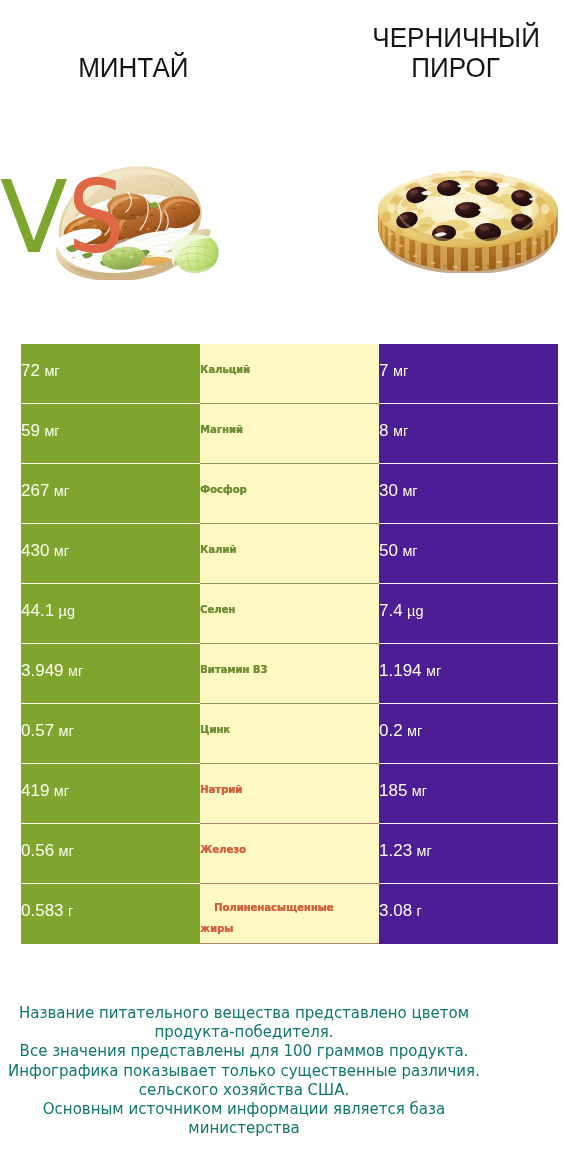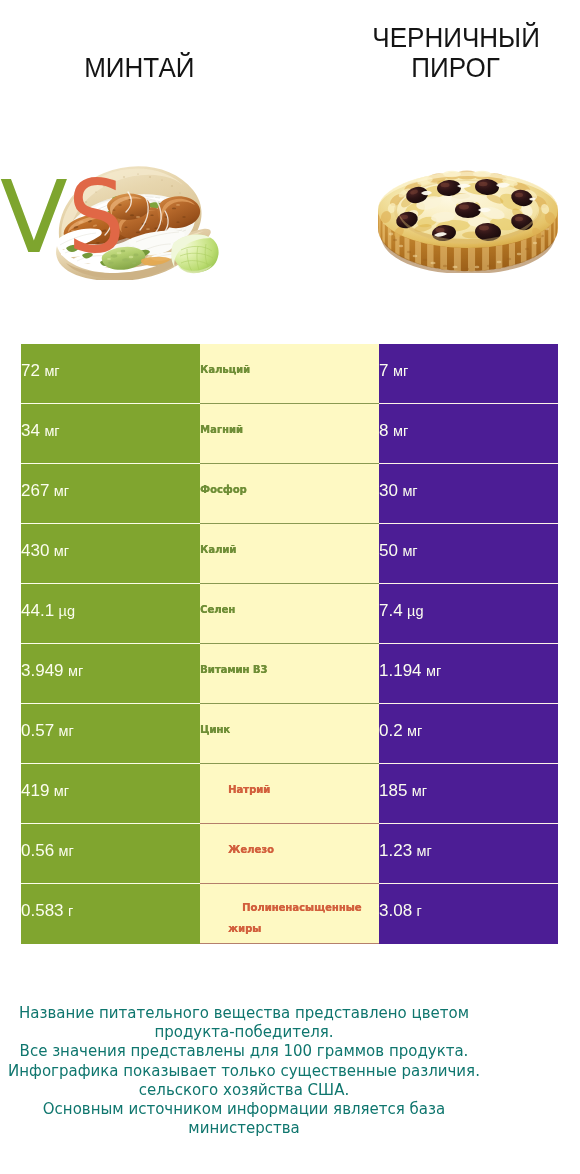--- a/index.html
+++ b/index.html
@@ -1,21 +1,21 @@
 <!DOCTYPE html>
 <html><head>
 <meta charset="utf-8">
 <style>
   html,body{margin:0;padding:0;}
   body{width:580px;height:1174px;background:#ffffff;font-family:"Liberation Sans",sans-serif;overflow:hidden;}
   .page{position:relative;width:580px;height:1174px;}
   .titles{position:absolute;top:0;left:0;width:580px;height:100px;}
   .title{position:absolute;text-align:center;color:#141414;font-size:28px;font-weight:400;line-height:30px;letter-spacing:0px;}
   .title span{display:inline-block;transform:scaleX(0.93);transform-origin:center;}
-  #title-left{left:13px;width:252px;top:53px;}
+  #title-left{left:7px;width:252px;top:53px;}
   #title-right{left:291px;width:330px;top:23px;}
   
   .hero{position:absolute;top:0;left:0;width:580px;height:300px;}
   .taco{position:absolute;left:52px;top:166px;width:170px;height:114px;}
   .pie{position:absolute;left:377px;top:170px;width:182px;height:103px;}
   .vs{position:absolute;left:0;width:466px;top:168px;font-family:"DejaVu Sans",sans-serif;font-size:99px;font-weight:400;line-height:100px;}
   .vs .v{display:inline-block;}
   .vs .s{display:inline-block;transform:scaleX(0.9);transform-origin:left center;}
   .vs .v{color:#7ea52e;}
   .vs .s{color:#e06746;}
@@ -25,21 +25,21 @@
   td.val span{position:relative;top:-3px;}
   td.green{background:#80a52f;border-bottom:1.5px solid #fcfee9;}
   td.orange{background:#4c1d95;border-bottom:1.5px solid #fdf3e8;}
   tr:last-child td.green,tr:last-child td.orange{border-bottom:none;}
   td.lbl{background:#fef9c3;font-family:"DejaVu Sans",sans-serif;font-size:10px;font-weight:700;line-height:20.5px;letter-spacing:0px;overflow:hidden;position:relative;}
   td.lbl .lbltxt{display:block;white-space:nowrap;position:relative;top:-3px;}
   td.lbl .lbltxt.two{left:14px;top:5px;}
   td.lbl .lbltxt.l2{top:5px;}
   
   td.lbl.w-left{color:#6f8e36;text-shadow:0.35px 0 0 #6f8e36;border-bottom:1.2px solid #8a9a52;}
-  td.lbl.w-right{color:#d2603d;text-shadow:0.35px 0 0 #d2603d;border-bottom:1.2px solid #b5806c;padding-left:28px;}
+  td.lbl.w-right{color:#d2603d;text-shadow:0.35px 0 0 #d2603d;border-bottom:1.2px solid #b5806c;}
   .num{font-size:17px;font-weight:400;}
   .unit{font-size:14.5px;font-weight:400;}
   .footer{position:absolute;left:0;top:1004px;width:488px;text-align:center;font-family:"DejaVu Sans",sans-serif;font-size:15px;line-height:19.2px;color:#0f766e;font-weight:400;}
 </style>
 </head>
 <body>
 
 <div class="page">
   <div class="titles">
     <div class="title" id="title-left"><span>МИНТАЙ</span></div>
@@ -484,21 +484,21 @@
   <table class="cmp">
       <tbody id="tbody">
         <tr>
           <td class="val green"><span class="num">72</span> <span class="unit">мг</span></td>
           <td class="lbl w-left">
             <span class="lbltxt">Кальций</span>
           </td>
           <td class="val orange"><span class="num">7</span> <span class="unit">мг</span></td>
         </tr>
         <tr>
-          <td class="val green"><span class="num">34</span> <span class="unit">мг</span></td>
+          <td class="val green"><span class="num">59</span> <span class="unit">мг</span></td>
           <td class="lbl w-left">
             <span class="lbltxt">Магний</span>
           </td>
           <td class="val orange"><span class="num">8</span> <span class="unit">мг</span></td>
         </tr>
         <tr>
           <td class="val green"><span class="num">267</span> <span class="unit">мг</span></td>
           <td class="lbl w-left">
             <span class="lbltxt">Фосфор</span>
           </td>

